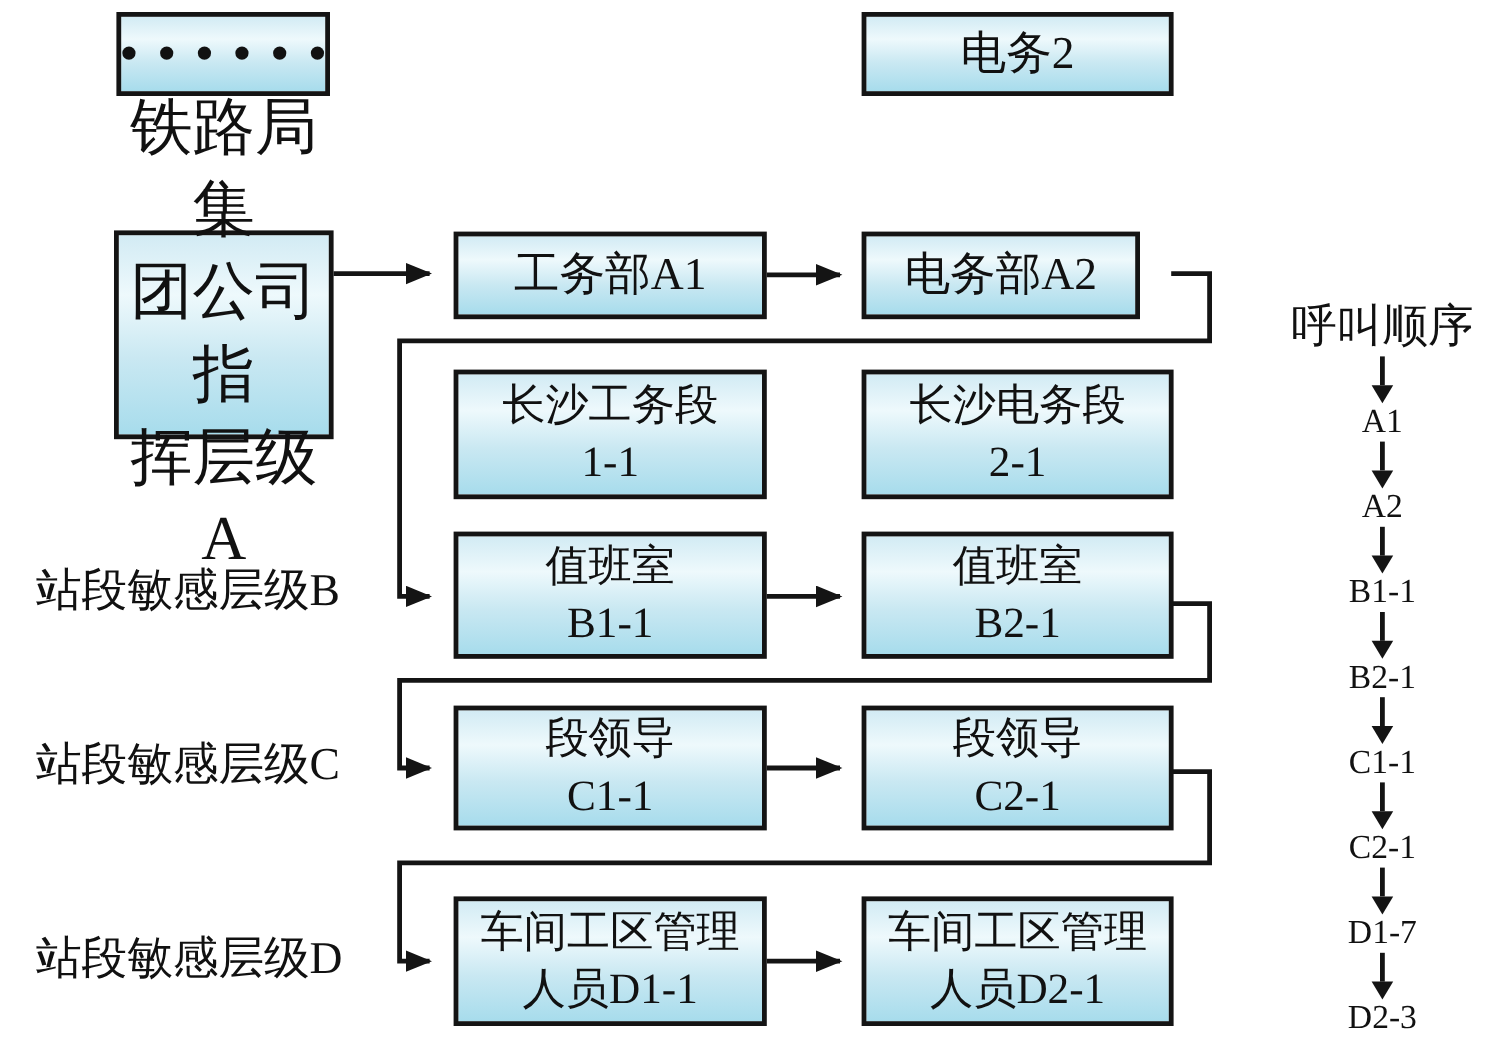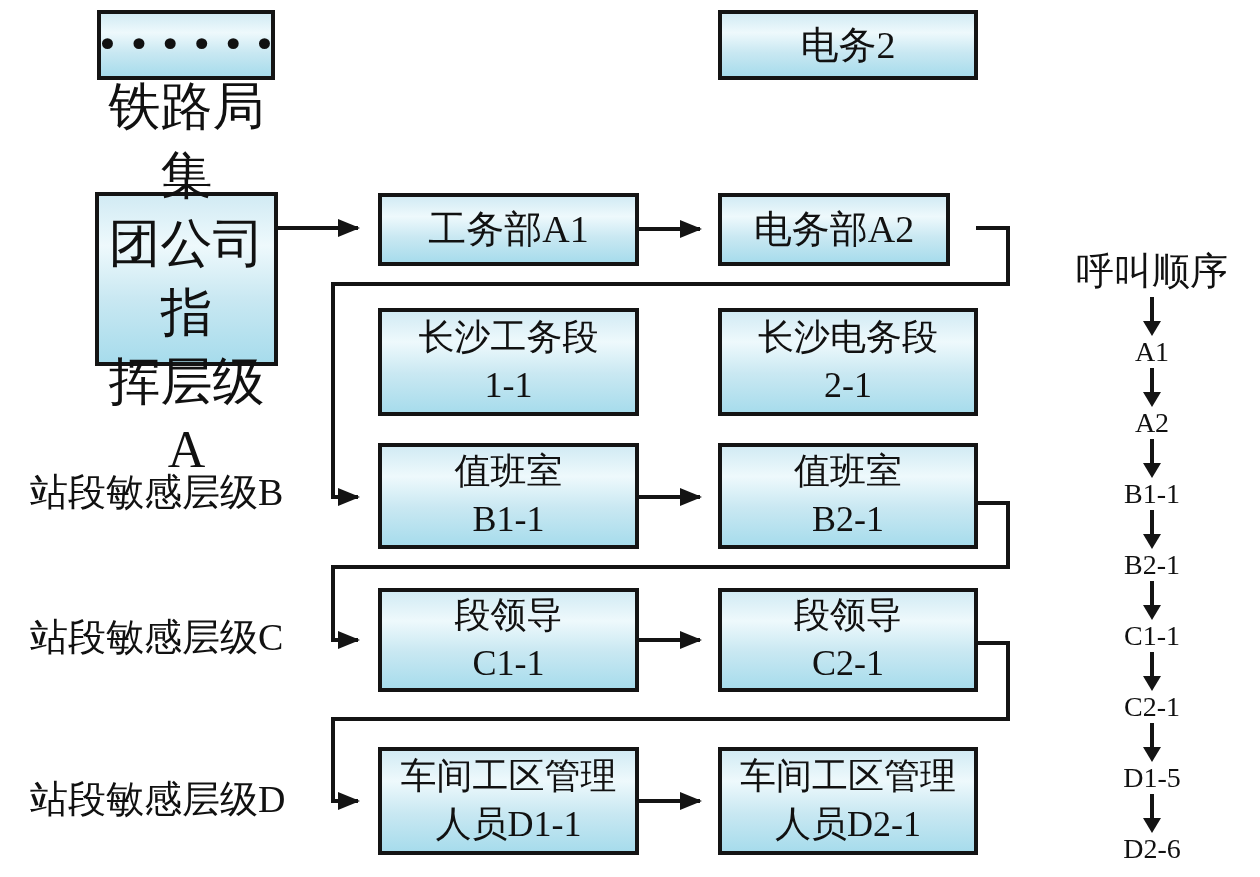--- a/index.html
+++ b/index.html
@@ -136,21 +136,21 @@
     <div class="seq-step">C1-1</div>
     <div class="varrow">
         <div class="shaft"></div>
         <div class="head"></div>
       </div>
     <div class="seq-step">C2-1</div>
     <div class="varrow">
         <div class="shaft"></div>
         <div class="head"></div>
       </div>
-    <div class="seq-step">D1-5</div>
+    <div class="seq-step">D1-7</div>
     <div class="varrow">
         <div class="shaft"></div>
         <div class="head"></div>
       </div>
-    <div class="seq-step">D2-6</div>
+    <div class="seq-step">D2-3</div>
   </div>
 
 </div>
 
 </body></html>

